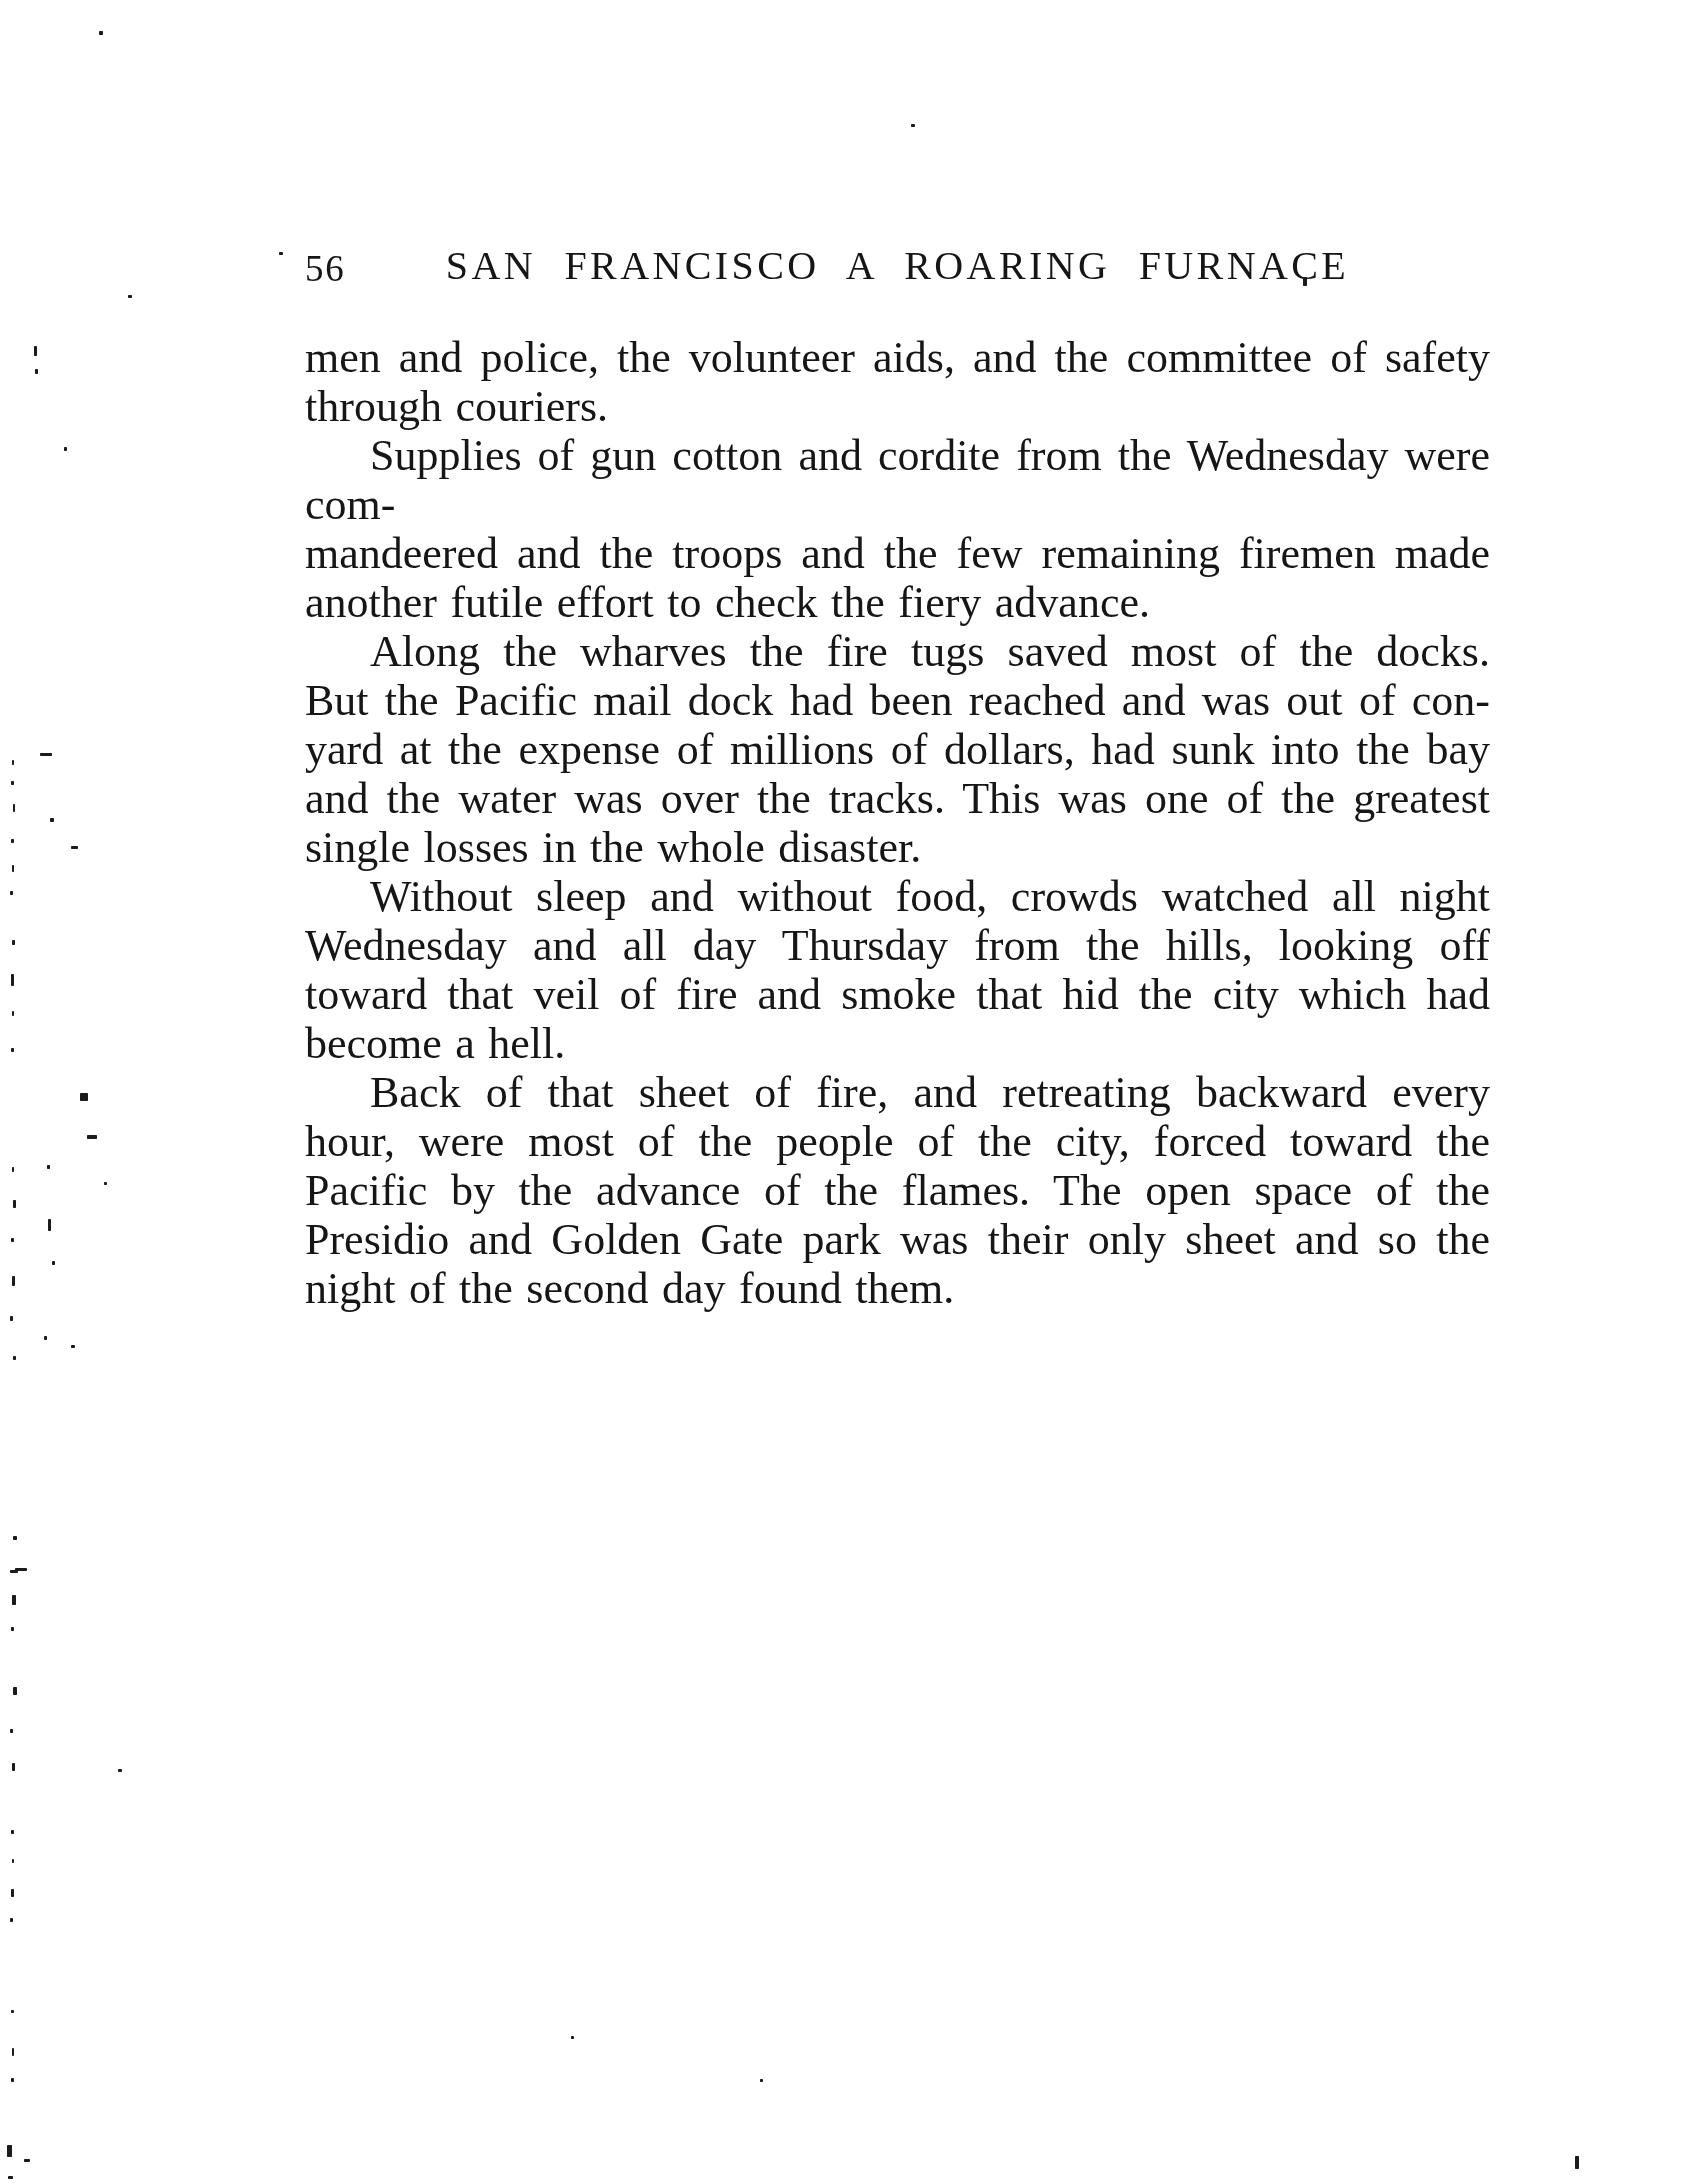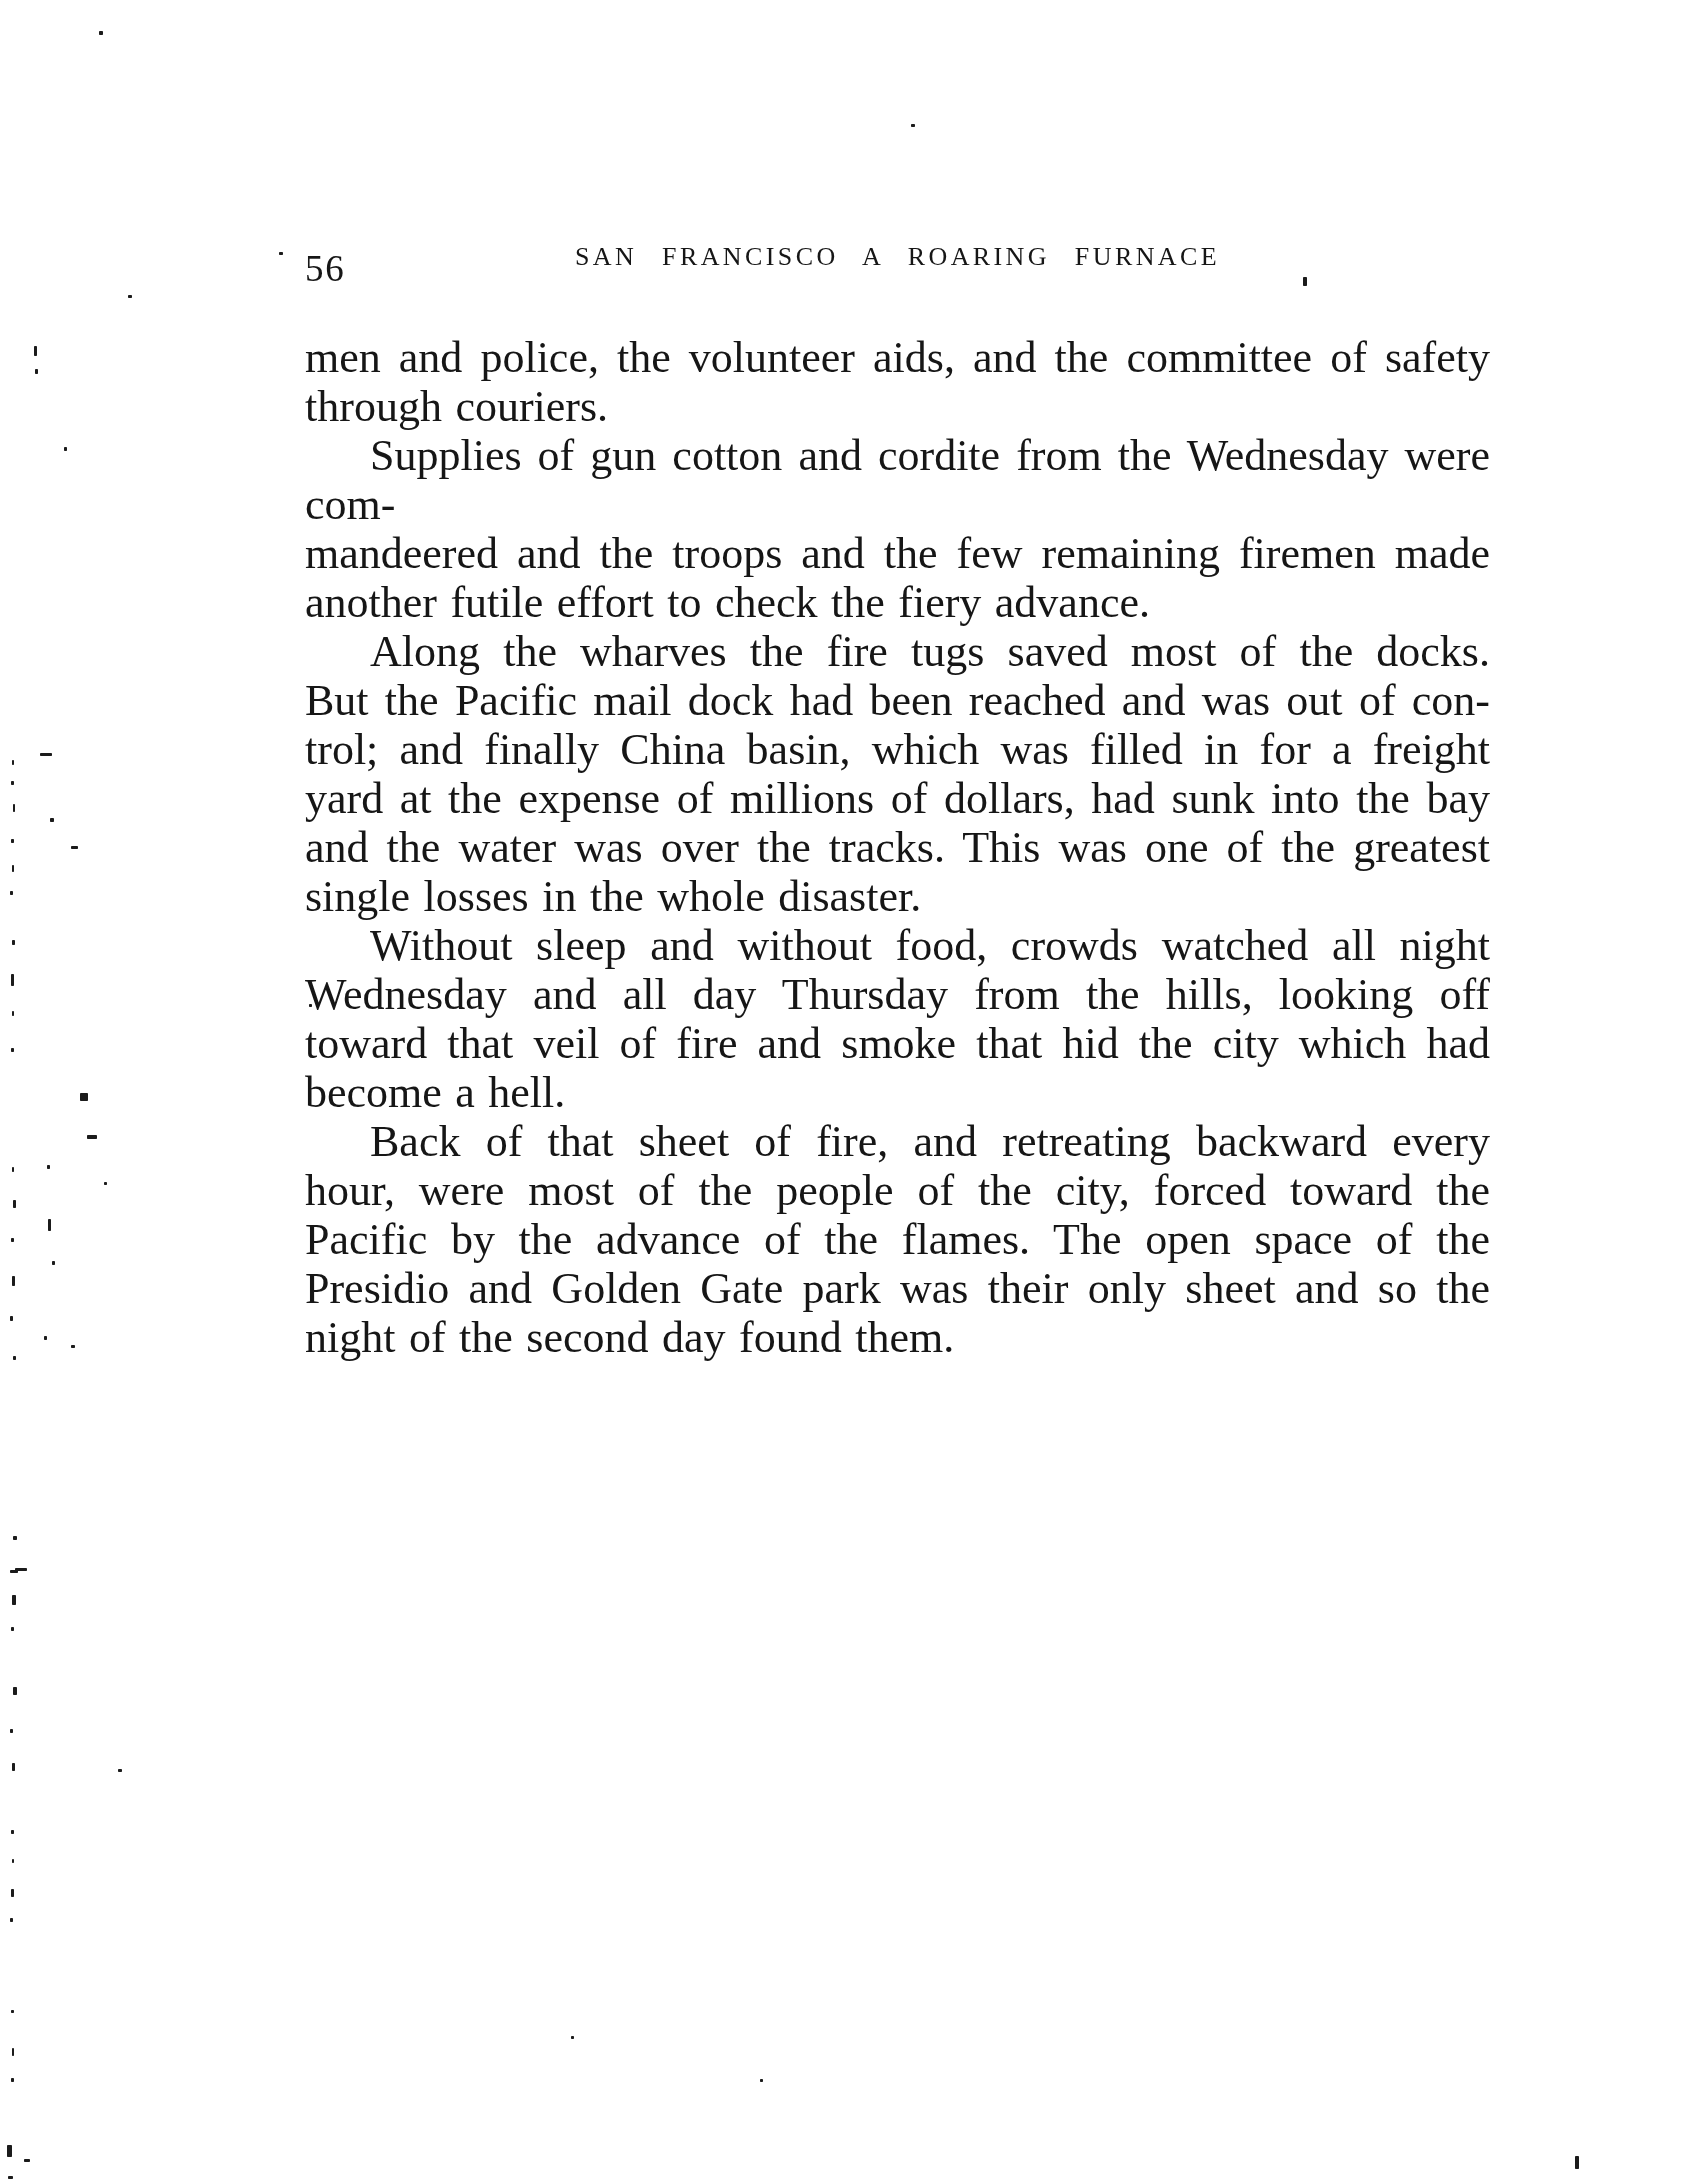--- a/index.html
+++ b/index.html
@@ -30,21 +30,21 @@
   .page-num {
     position: absolute;
     left: 0;
     top: 5px;
     font-size: 37px;
     letter-spacing: 1.7px;
   }
   .running-header {
     display: block;
     text-align: center;
-    font-size: 26px;
+    font-size: 40px;
     letter-spacing: 3.4px;
     word-spacing: 15px;
     white-space: nowrap;
   }
   .para { margin: 0; }
   .para .line {
     font-size: 44px;
     line-height: 49px;
     text-align: justify;
     text-align-last: justify;
@@ -77,21 +77,20 @@
         <div class="line last">through couriers.</div>
       </div>
       <div class="para indent">
         <div class="line">Supplies of gun cotton and cordite from the Wednesday were com-</div>
         <div class="line">mandeered and the troops and the few remaining firemen made</div>
         <div class="line last">another futile effort to check the fiery advance.</div>
       </div>
       <div class="para indent">
         <div class="line">Along the wharves the fire tugs saved most of the docks.</div>
         <div class="line">But the Pacific mail dock had been reached and was out of con-</div>
-        <div class="line">trol; and finally China basin, which was filled in for a freight</div>
         <div class="line">yard at the expense of millions of dollars, had sunk into the bay</div>
         <div class="line">and the water was over the tracks.  This was one of the greatest</div>
         <div class="line last">single losses in the whole disaster.</div>
       </div>
       <div class="para indent">
         <div class="line">Without sleep and without food, crowds watched all night</div>
         <div class="line">Wednesday and all day Thursday from the hills, looking off</div>
         <div class="line">toward that veil of fire and smoke that hid the city which had</div>
         <div class="line last">become a hell.</div>
       </div>

